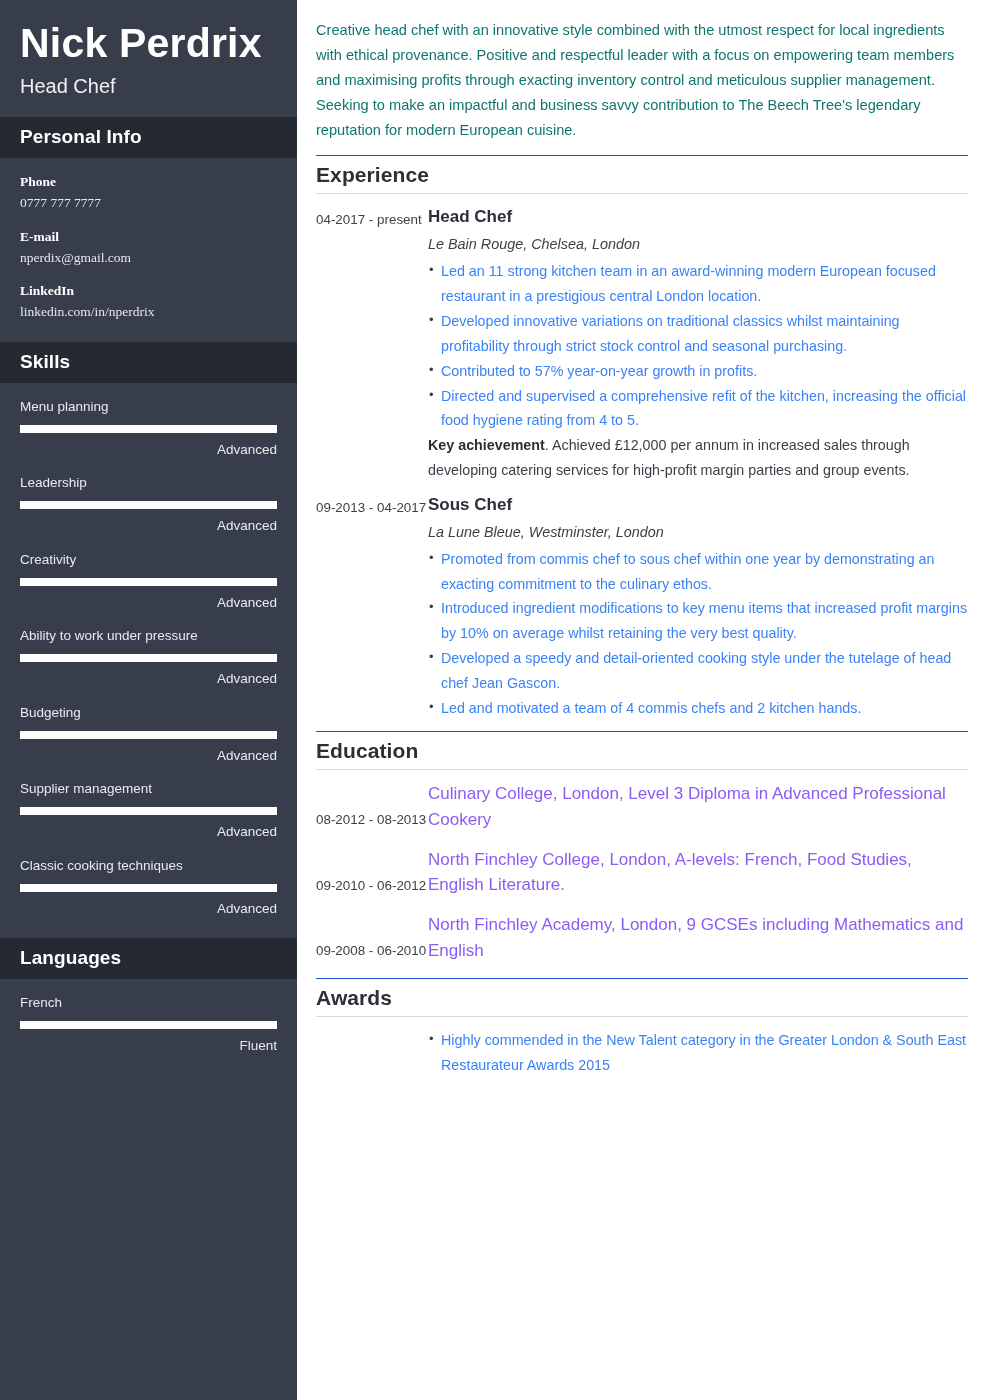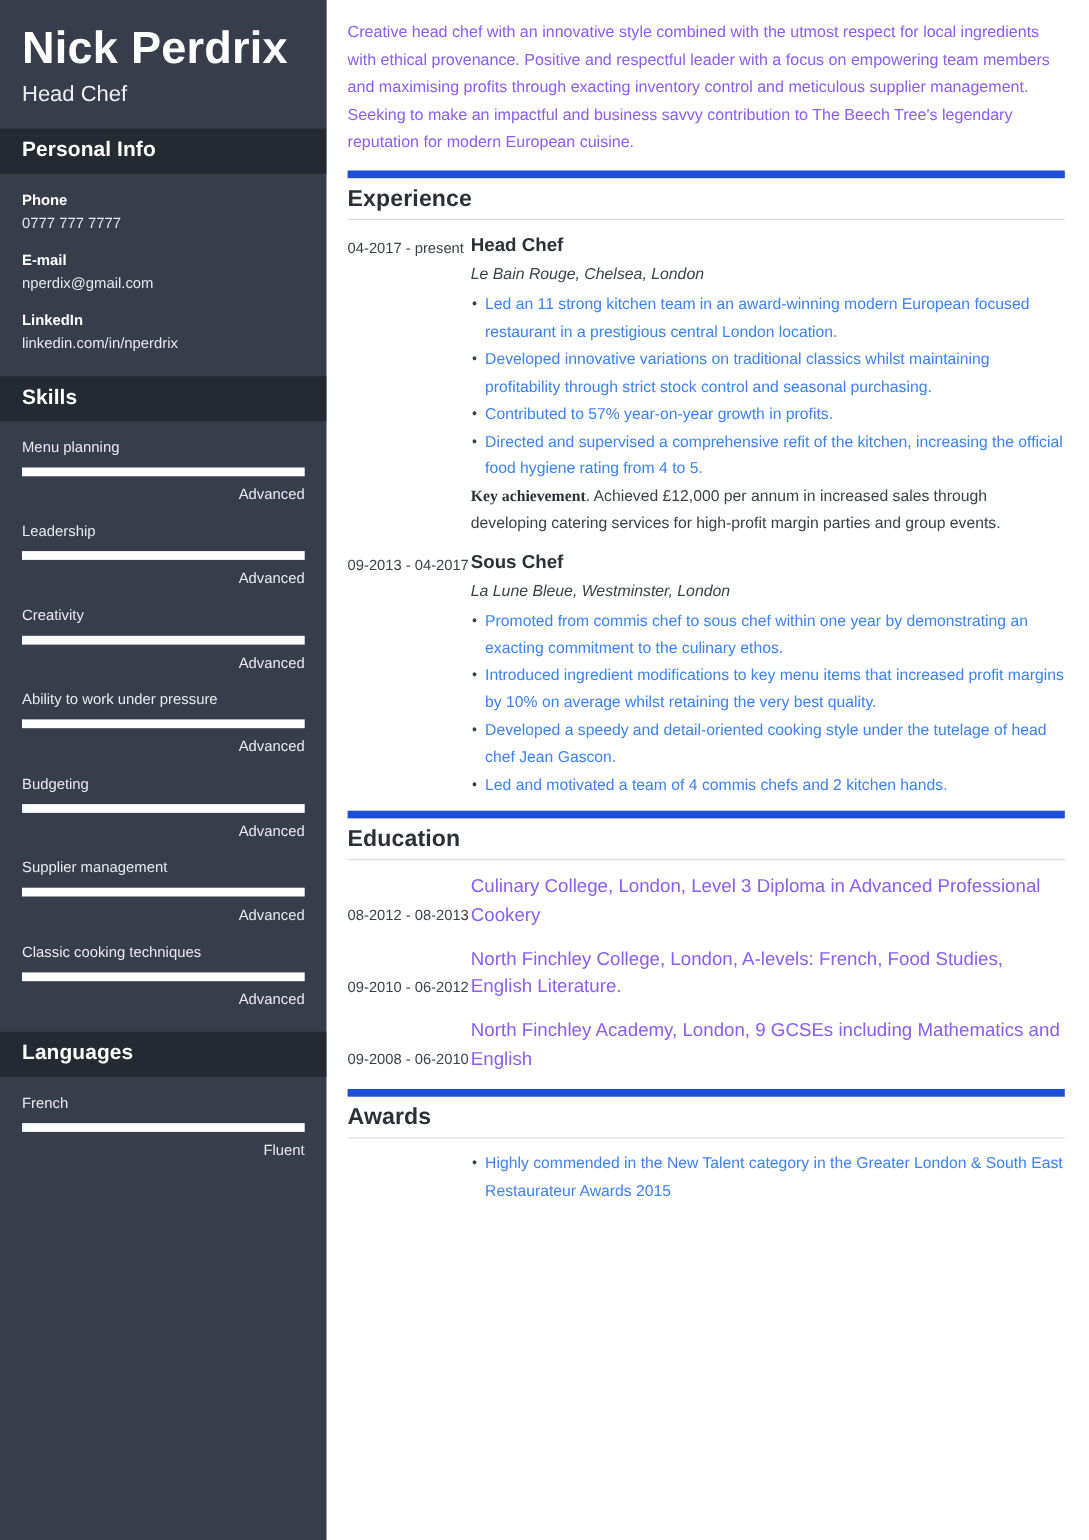--- a/index.html
+++ b/index.html
@@ -52,21 +52,21 @@
   .section-band h2 {
     margin: 0;
     font-size: 19px;
     font-weight: bold;
     color: #ffffff;
     letter-spacing: 0.1px;
   }
   .sidebar-body {
     padding: 14px 20px 6px 20px;
   }
-  .contact-item { margin-bottom: 13px; }
+  .contact-item { margin-bottom: 13px; font-family: Liberation Serif, serif; }
   .contact-label {
     font-size: 13.5px;
     font-weight: bold;
     color: #ffffff;
     line-height: 1.5;
     margin-bottom: 1px;
   }
   .contact-value {
     font-size: 13.5px;
     font-weight: normal;
@@ -103,29 +103,29 @@
   
   .main {
     flex: 1 1 auto;
     padding: 18px 22px 40px 19px;
     background: #ffffff;
     color: #33373f;
   }
   .summary {
     font-size: 14.6px;
     line-height: 1.72;
-    color: #8b5cf6;
+    color: #0f766e;
     margin: 0 0 12px 0;
     text-align: left;
   }
   .sec {
     margin-top: 8px;
   }
   .sec-head {
-    border-top: 7px solid #1d4ed8;
+    border-top: 1px solid #1d4ed8;
     border-bottom: 1px solid #d9d9d9;
     padding: 7px 0 6px 0;
     margin-bottom: 11px;
   }
   .sec-head h2 {
     margin: 0;
     font-size: 21px;
     font-weight: bold;
     color: #2b2f38;
     letter-spacing: 0.1px;
@@ -176,21 +176,21 @@
     top: 0;
     color: #3b3f47;
     font-size: 13px;
   }
   .key-ach {
     font-size: 14.3px;
     line-height: 1.74;
     color: #3b3f47;
     margin-top: 0;
   }
-  .key-ach b { font-weight: bold; color: #2b2f38; font-family: Liberation Serif, serif; }
+  .key-ach b { font-weight: bold; color: #2b2f38; }
 
   .edu-entry { display: flex; align-items: flex-end; margin-bottom: 14px; }
   .edu-date {
     flex: 0 0 112px; width: 112px;
     font-size: 13.4px;
     line-height: 1.9;
     color: #3b3f47;
     padding-top: 4px;
   }
   .edu-title {

